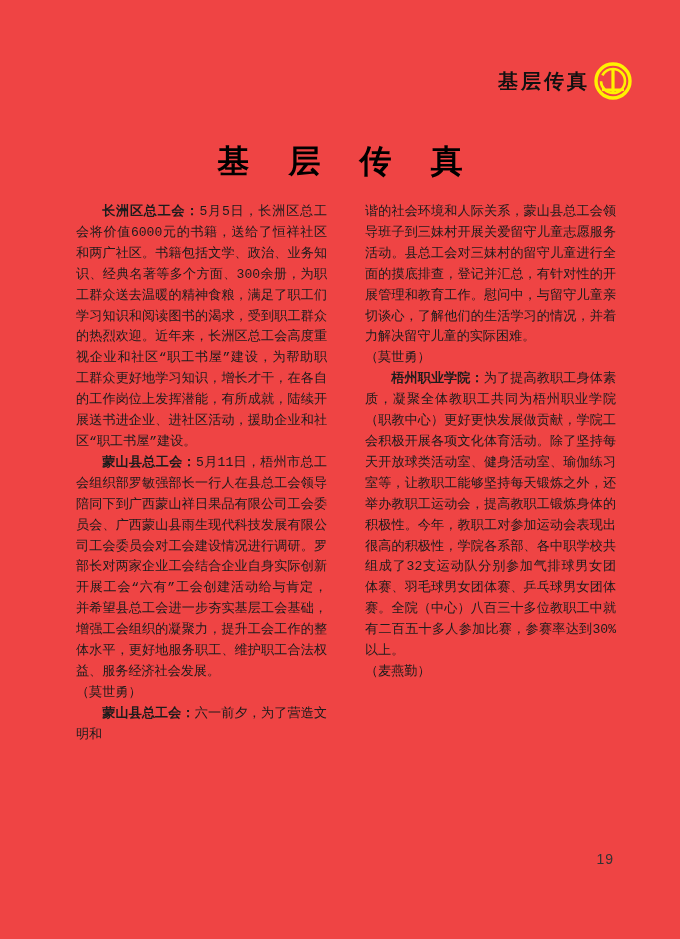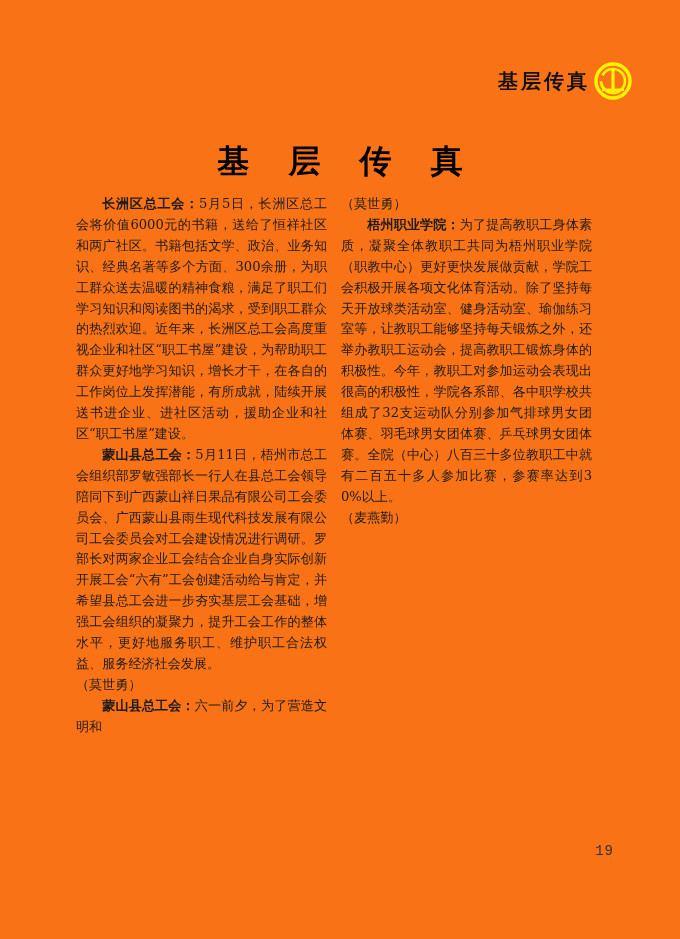--- a/index.html
+++ b/index.html
@@ -12,21 +12,21 @@
     background: #fdfdfb;
     font-family: "DejaVu Serif", "Liberation Serif", serif;
     color: #1a1a1a;
     position: relative;
     overflow: hidden;
   }
 
   .page {
     position: absolute;
     inset: 0;
-    background: #f97316;
+    background: #ef4444;
   }
 
   
   .masthead {
     position: absolute;
     top: 62px;
     right: 48px;
     display: flex;
     align-items: center;
     gap: 4px;
@@ -58,26 +58,27 @@
     font-weight: bold;
     font-size: 32px;
     letter-spacing: 14px;
     text-indent: 14px;
     color: #000;
   }
 
   
   .columns {
     position: absolute;
-    top: 194px;
+    top: 202px;
     left: 76px;
     width: 528px;
     height: 620px;
     display: flex;
-    gap: 14px;
+    gap: 38px;
+    font-family: Liberation Mono, monospace;
   }
   .col {
     width: 251px;
     flex: 0 0 251px;
   }
 
   p.para {
     margin: 0;
     font-size: 13.1px;
     line-height: 20.9px;
@@ -100,22 +101,22 @@
   }
   
   .author-inline {
     white-space: nowrap;
   }
 
   
   .folio {
     position: absolute;
     right: 66px;
-    bottom: 80px;
-    font-family: Liberation Mono, monospace;
+    bottom: 72px;
+    font-family: Liberation Sans, sans-serif;
     font-size: 14px;
     color: #333;
     letter-spacing: 1px;
   }
 </style>
 </head>
 <body>
 
 <div class="page">
 
@@ -141,20 +142,21 @@
 
 
       <p class="para indent"><span class="lead">蒙山县总工会：</span><span>5月11日，梧州市总工会组织部罗敏强部长一行人在县总工会领导陪同下到广西蒙山祥日果品有限公司工会委员会、广西蒙山县雨生现代科技发展有限公司工会委员会对工会建设情况进行调研。罗部长对两家企业工会结合企业自身实际创新开展工会“六有”工会创建活动给与肯定，并希望县总工会进一步夯实基层工会基础，增强工会组织的凝聚力，提升工会工作的整体水平，更好地服务职工、维护职工合法权益、服务经济社会发展。</span></p>
       <p class="para byline">（莫世勇）</p>
 
       <p class="para indent"><span class="lead">蒙山县总工会：</span><span>六一前夕，为了营造文明和</span></p>
     </div>
 
     <div class="col">
 
+      <p class="para"><span>谐的社会环境和人际关系，蒙山县总工会领导班子到三妹村开展关爱留守儿童志愿服务活动。县总工会对三妹村的留守儿童进行全面的摸底排查，登记并汇总，有针对性的开展管理和教育工作。慰问中，与留守儿童亲切谈心，了解他们的生活学习的情况，并着力解决留守儿童的实际困难。</span></p>
       <p class="para byline">（莫世勇）</p>
 
 
       <p class="para indent"><span class="lead">梧州职业学院：</span><span>为了提高教职工身体素质，凝聚全体教职工共同为梧州职业学院（职教中心）更好更快发展做贡献，学院工会积极开展各项文化体育活动。除了坚持每天开放球类活动室、健身活动室、瑜伽练习室等，让教职工能够坚持每天锻炼之外，还举办教职工运动会，提高教职工锻炼身体的积极性。今年，教职工对参加运动会表现出很高的积极性，学院各系部、各中职学校共组成了32支运动队分别参加气排球男女团体赛、羽毛球男女团体赛、乒乓球男女团体赛。全院（中心）八百三十多位教职工中就有二百五十多人参加比赛，参赛率达到30%以上。</span></p>
       <p class="para byline">（麦燕勤）</p>
     </div>
   </div>
 
   <div class="folio">19</div>
 

